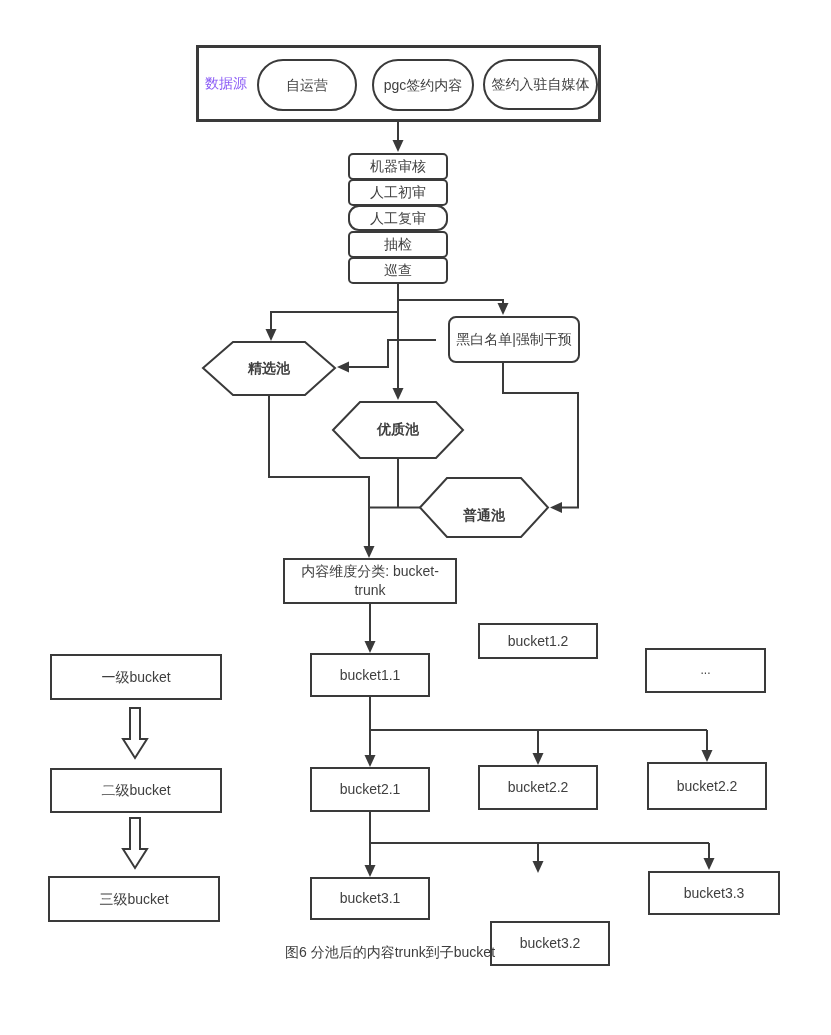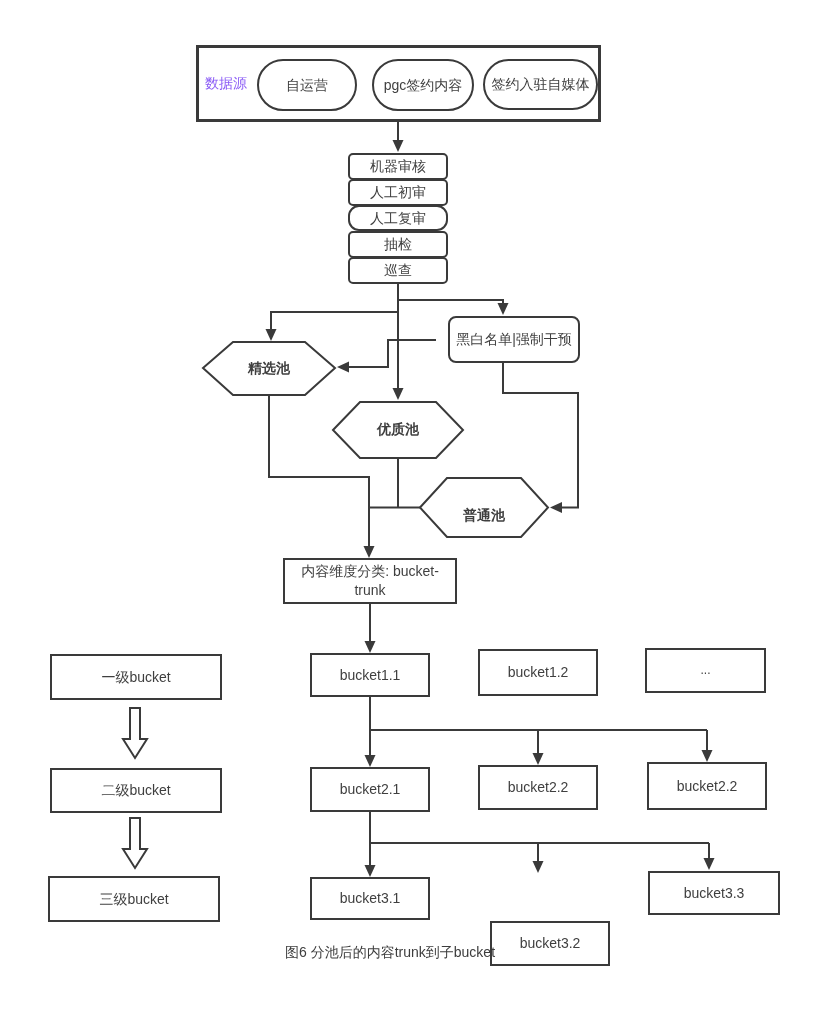--- a/index.html
+++ b/index.html
@@ -88,21 +88,21 @@
   <div class="hexlabel" style="left:333px;top:402px;width:130px;height:56px;">优质池</div>
   <div class="hexlabel" style="left:420px;top:478px;width:128px;height:59px;margin-top:8px;">普通池</div>
 
   <div class="node wrapbox" style="left:283px;top:558px;width:174px;height:46px;">内容维度分类: bucket-trunk</div>
 
   <div class="node" style="left:50px;top:654px;width:172px;height:46px;">一级bucket</div>
   <div class="node" style="left:50px;top:768px;width:172px;height:45px;">二级bucket</div>
   <div class="node" style="left:48px;top:876px;width:172px;height:46px;">三级bucket</div>
 
   <div class="node" style="left:310px;top:653px;width:120px;height:44px;">bucket1.1</div>
-  <div class="node" style="left:478px;top:649px;width:120px;height:47px;">bucket1.2</div>
+  <div class="node" style="left:478px;top:623px;width:120px;height:36px;">bucket1.2</div>
   <div class="node" style="left:645px;top:648px;width:121px;height:45px;font-size:12px;">...</div>
 
   <div class="node" style="left:310px;top:767px;width:120px;height:45px;">bucket2.1</div>
   <div class="node" style="left:478px;top:765px;width:120px;height:45px;">bucket2.2</div>
   <div class="node" style="left:647px;top:762px;width:120px;height:48px;">bucket2.2</div>
 
   <div class="node" style="left:310px;top:877px;width:120px;height:43px;">bucket3.1</div>
   <div class="node" style="left:478px;top:921px;width:120px;height:45px;margin-left:12px;">bucket3.2</div>
   <div class="node" style="left:648px;top:871px;width:132px;height:44px;">bucket3.3</div>
 

